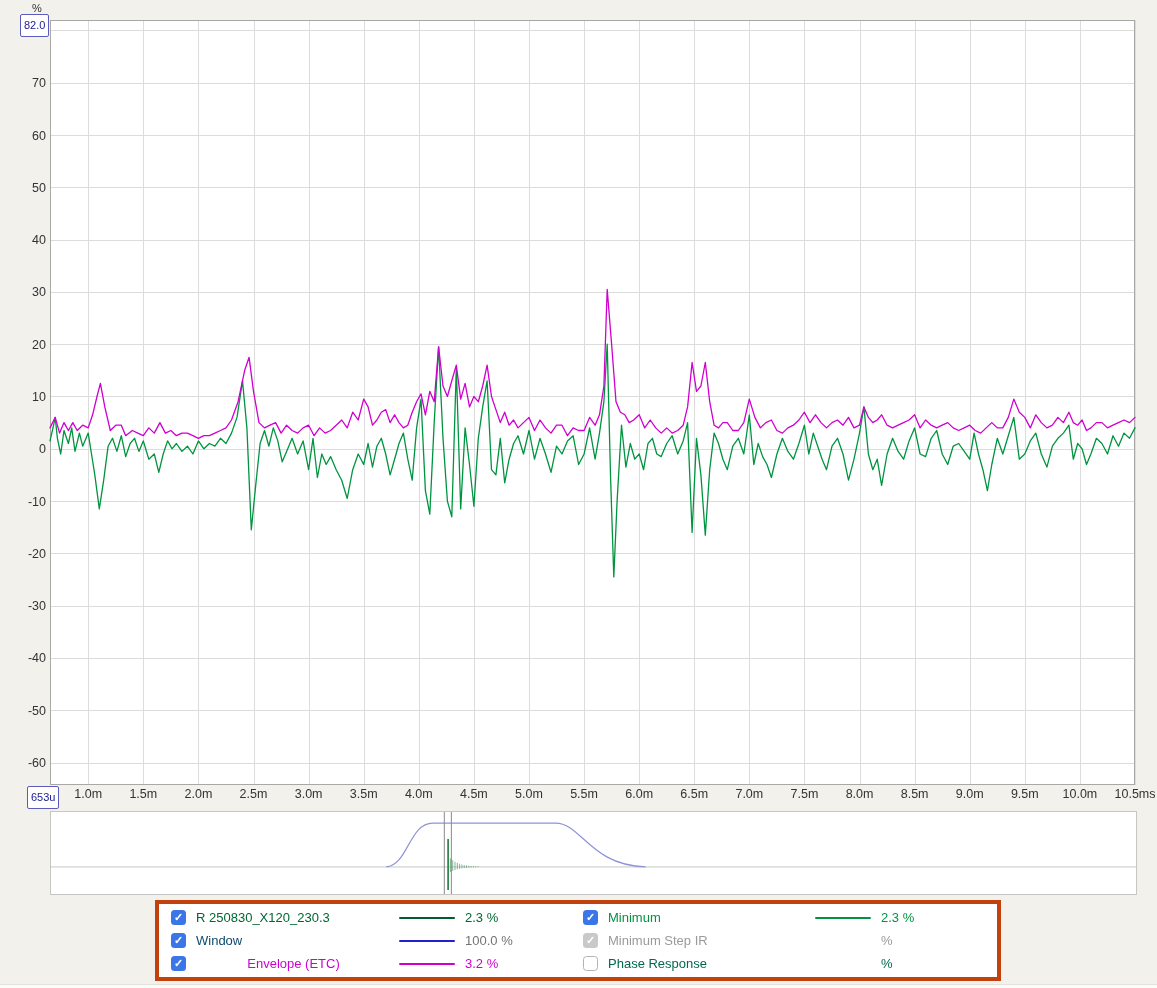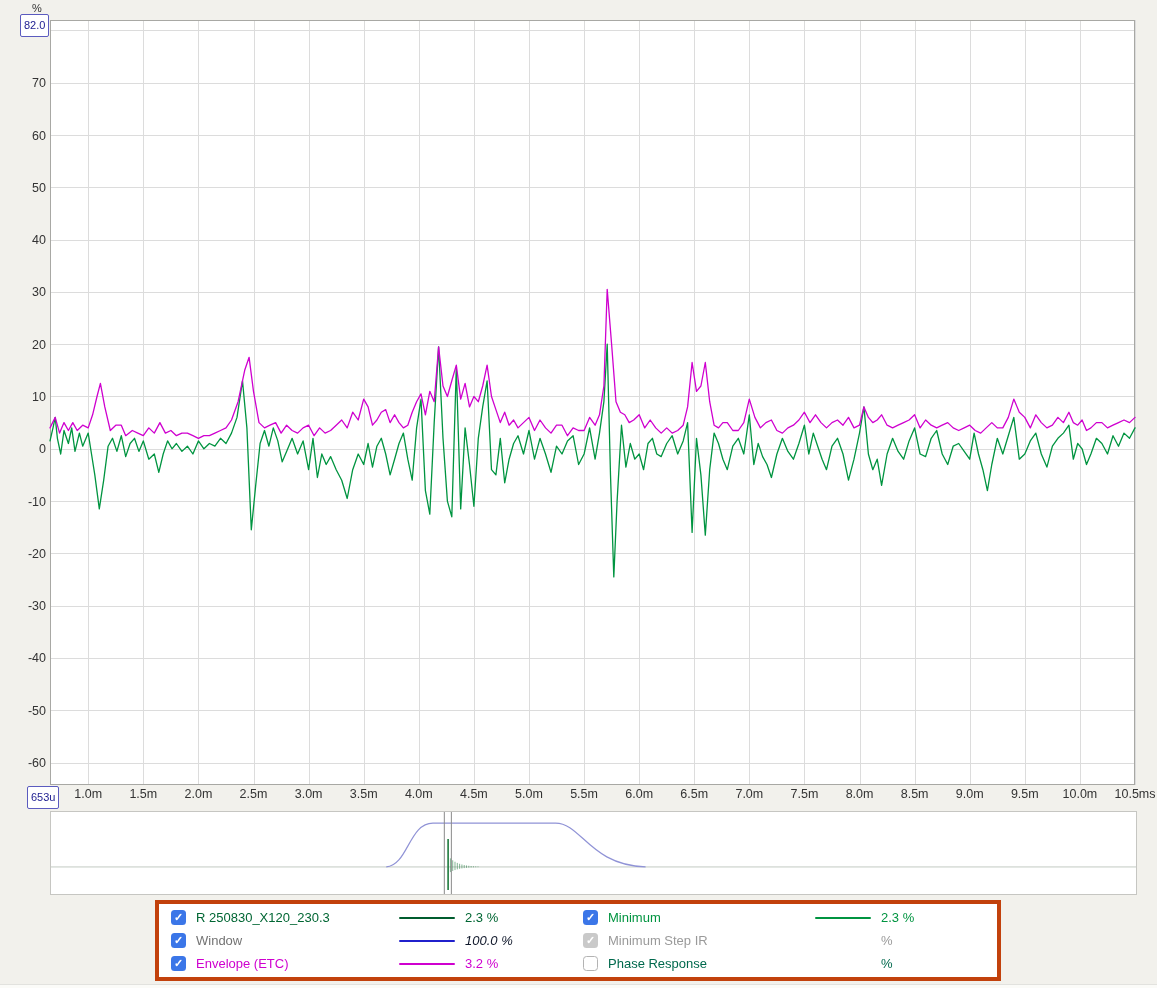--- a/index.html
+++ b/index.html
@@ -148,27 +148,27 @@
   <div id="legend">
     <div class="lcol left">
       <div class="lrow">
         <span class="cb on"></span>
         <span class="lbl" style="color: rgb(0, 102, 51);">R 250830_X120_230.3</span>
         <span class="line" style="background: rgb(0, 92, 46);"></span>
         <span class="val" style="color: rgb(0, 102, 51);">2.3 %</span>
       </div>
       <div class="lrow">
         <span class="cb on"></span>
-        <span class="lbl" style="color: #737373;">Window</span>
+        <span class="lbl" style="color: #0c4a6e;">Window</span>
         <span class="line" style="background: rgb(32, 32, 204);"></span>
-        <span class="val" style="color: #0f172a; font-style: italic;">100.0 %</span>
+        <span class="val" style="color: #737373;">100.0 %</span>
       </div>
       <div class="lrow">
         <span class="cb on"></span>
-        <span class="lbl" style="color: rgb(207, 0, 207);">Envelope (ETC)</span>
+        <span class="lbl" style="color: rgb(207, 0, 207); text-align: center;">Envelope (ETC)</span>
         <span class="line" style="background: rgb(207, 0, 207);"></span>
         <span class="val" style="color: rgb(207, 0, 207);">3.2 %</span>
       </div>
     </div>
     <div class="lcol right">
       <div class="lrow">
         <span class="cb on"></span>
         <span class="lbl" style="color: rgb(0, 148, 64);">Minimum</span>
         <span class="line" style="background: rgb(0, 148, 64);"></span>
         <span class="val" style="color: rgb(0, 148, 64);">2.3 %</span>

